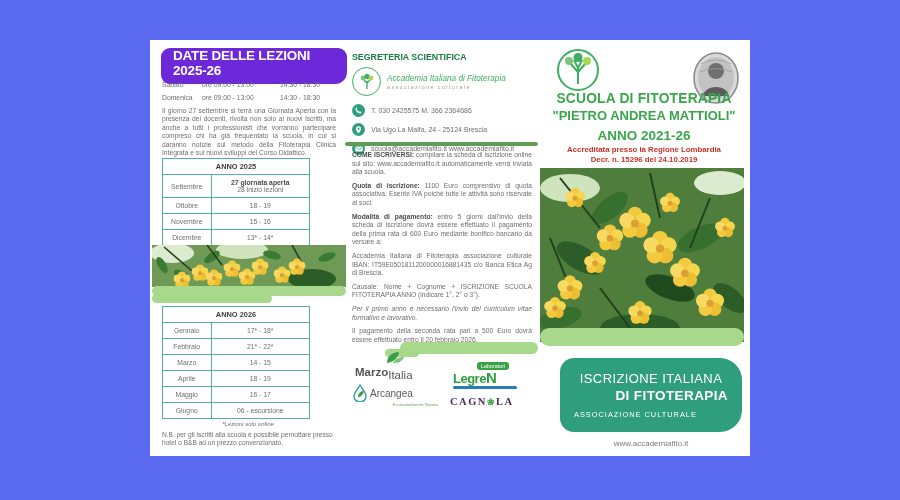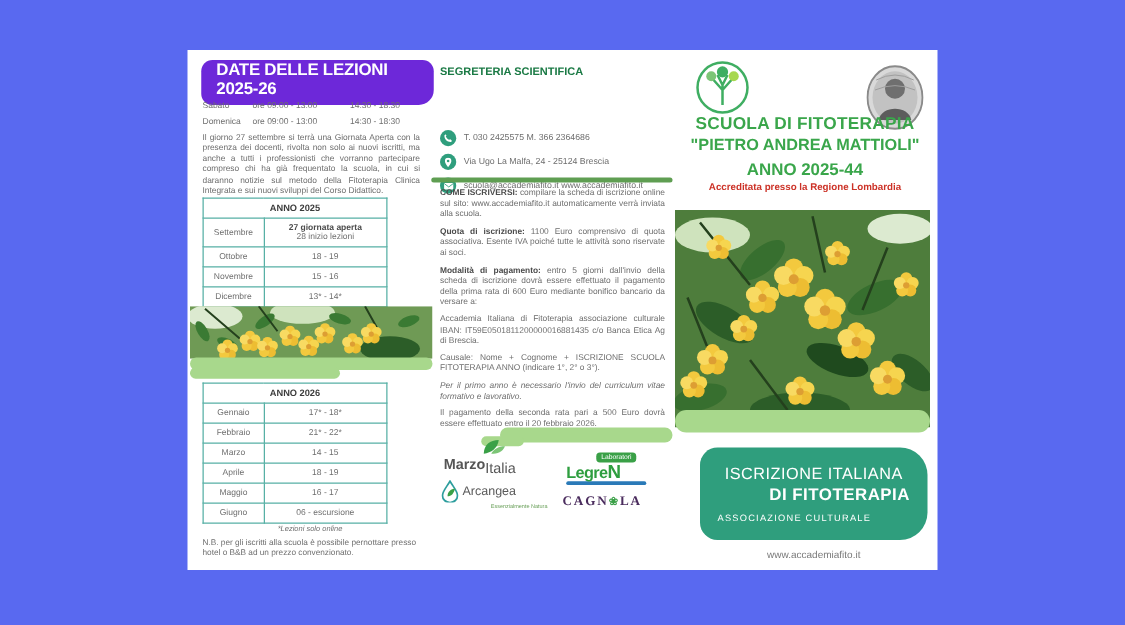--- a/index.html
+++ b/index.html
@@ -220,20 +220,34 @@
       </tbody>
     </table>
 
     <div class="footnote">*Lezioni solo online</div>
     <div class="nb">N.B. per gli iscritti alla scuola è possibile pernottare presso hotel o B&amp;B ad un prezzo convenzionato.</div>
   </div>
 
   <div class="panel panel-mid">
     <div class="mid-header">SEGRETERIA SCIENTIFICA</div>
 
+    <div class="logo-row">
+      <div class="logo-circle">
+        <svg width="20" height="20" viewBox="0 0 20 20">
+          <path d="M10,17 L10,9 M10,11 L6,7 M10,11 L14,7" stroke="#3fae62" stroke-width="1.4" fill="none"></path>
+          <circle cx="6" cy="6" r="2.4" fill="#7cc576"></circle>
+          <circle cx="10" cy="4.4" r="2.6" fill="#3fae62"></circle>
+          <circle cx="14" cy="6" r="2.4" fill="#a7d84f"></circle>
+        </svg>
+      </div>
+      <div class="logo-text">
+        <div class="l1">Accademia Italiana di Fitoterapia</div>
+        <div class="l2">associazione culturale</div>
+      </div>
+    </div>
 
     <div class="contacts">
       <div class="crow">
         <span class="cicon">
           <svg width="7" height="7" viewBox="0 0 14 14">
               <path d="M3,1 C2,1 1,2 1,3 c0,5.5 4.5,10 10,10 1,0 2,-1 2,-2 l-2.4,-2.4 -2.1,1.1 c-2.2,-1.1 -4.1,-3 -5.2,-5.2 l1.1,-2.1 z" fill="#fff"></path>
             </svg>
         </span>
         <span class="ctext">T. 030 2425575  M. 366 2364686</span>
       </div>
@@ -312,22 +326,23 @@
     <svg class="portrait" width="46" height="52" viewBox="0 0 46 52">
       <ellipse cx="23" cy="26" rx="22" ry="25" fill="#d9d9d9" stroke="#8a8a8a" stroke-width="1.5"></ellipse>
       <ellipse cx="23" cy="26" rx="18" ry="21" fill="#c2c2c2"></ellipse>
       <circle cx="23" cy="19" r="8" fill="#6f6f6f"></circle>
       <path d="M10,44 C12,32 34,32 36,44 z" fill="#5c5c5c"></path>
       <path d="M8,12 Q23,4 38,12 M7,20 Q23,13 39,20" stroke="#9e9e9e" stroke-width="0.8" fill="none"></path>
     </svg>
 
     <div class="rtitle rt1">SCUOLA DI FITOTERAPIA</div>
     <div class="rtitle rt2">"PIETRO ANDREA MATTIOLI"</div>
-    <div class="rtitle rt-year">ANNO 2025-44</div>
+    <div class="rtitle rt-year">ANNO 2021-26</div>
     <div class="racc ra1">Accreditata presso la Regione Lombardia</div>
+    <div class="racc ra2">Decr. n. 15296 del 24.10.2019</div>
 
     <svg class="big-photo" viewBox="0 0 204 174" preserveAspectRatio="none">
       <rect width="204" height="174" fill="#4e7d3c"></rect>
       <ellipse cx="30" cy="20" rx="30" ry="14" fill="#cfe3bd"></ellipse>
       <ellipse cx="180" cy="15" rx="26" ry="12" fill="#dcead0"></ellipse>
       <ellipse cx="100" cy="160" rx="40" ry="14" fill="#2c5d28"></ellipse>
       <ellipse cx="40" cy="90" rx="26" ry="12" fill="#2c5d28" transform="rotate(30 40 90)"></ellipse>
       <ellipse cx="160" cy="70" rx="24" ry="11" fill="#376f2f" transform="rotate(-25 160 70)"></ellipse>
       <ellipse cx="70" cy="40" rx="22" ry="10" fill="#376f2f" transform="rotate(-40 70 40)"></ellipse>
       <ellipse cx="130" cy="120" rx="26" ry="11" fill="#1f4a1e" transform="rotate(20 130 120)"></ellipse>

